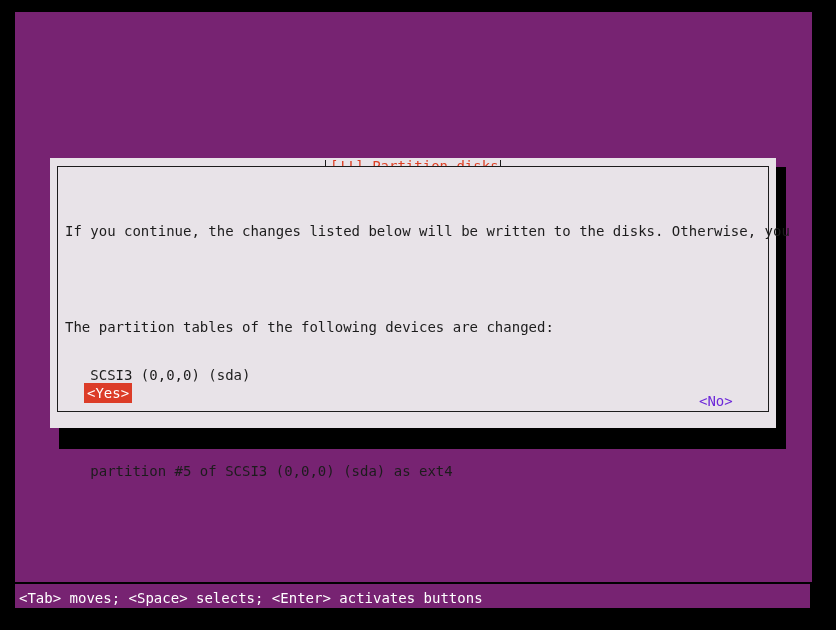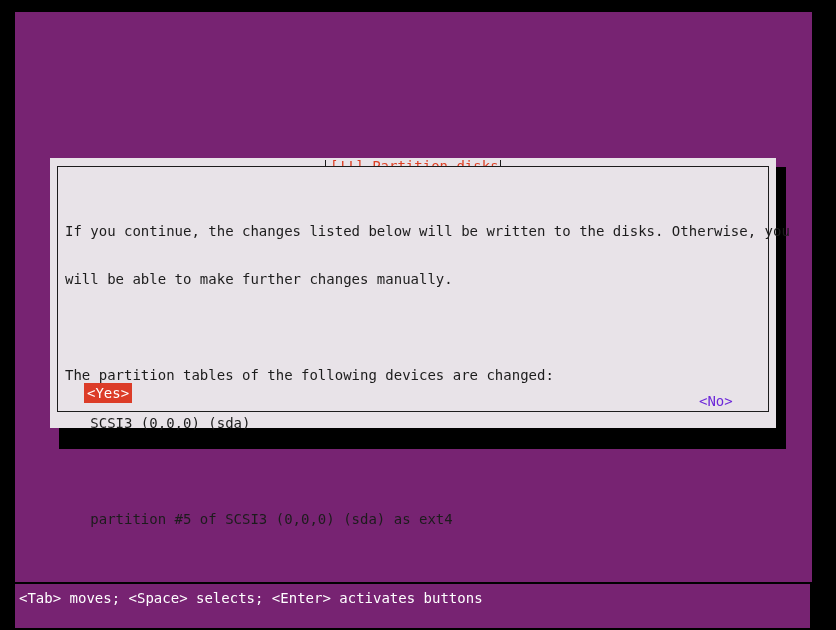--- a/index.html
+++ b/index.html
@@ -33,21 +33,21 @@
     height: 570px;
     background: #772372;
   }
 
   
   #help-bar {
     position: absolute;
     left: 15px;
     top: 584px;
     width: 795px;
-    height: 44px;
+    height: 24px;
     background: #772372;
   }
   #help-bar-text {
     position: absolute;
     left: 4px;
     top: 5px;
     color: #ffffff;
     font-size: 14px;
     line-height: 18px;
     letter-spacing: 0px;
@@ -178,21 +178,20 @@
       <div class="title-tick" id="title-tick-left"></div>
       <div id="dialog-title">[!!] Partition disks</div>
       <div class="title-tick" id="title-tick-right"></div>
       <div class="title-rule" id="title-rule-right"></div>
     </div>
 
     <div id="dialog-body">
 
       <div id="dialog-text">
         <span class="line">If you continue, the changes listed below will be written to the disks. Otherwise, you</span>
-        <span class="line">will be able to make further changes manually.</span>
         <span class="blank"></span>
         <span class="line">The partition tables of the following devices are changed:</span>
         <span class="line">   SCSI3 (0,0,0) (sda)</span>
         <span class="blank"></span>
         <span class="line">   partition #5 of SCSI3 (0,0,0) (sda) as ext4</span>
         
         
       </div>
 
       <div id="button-row">

